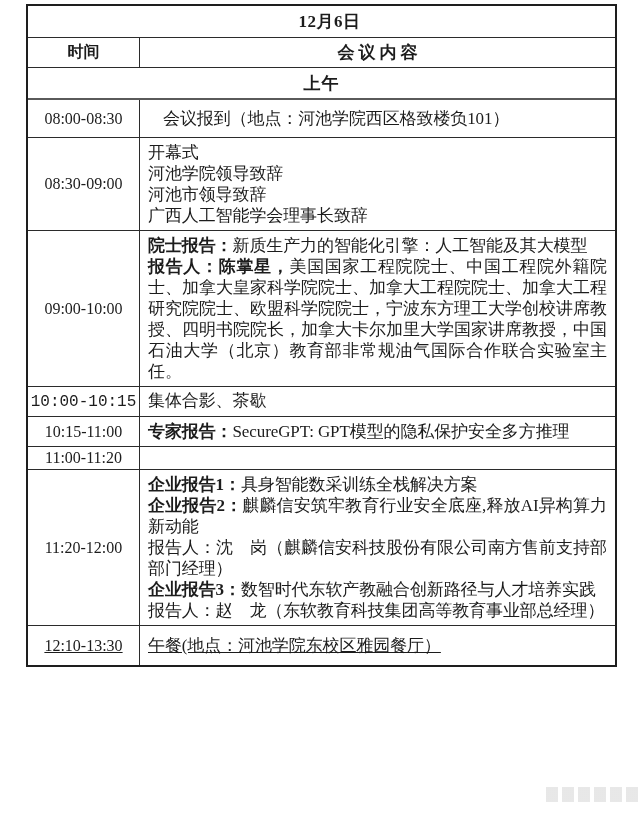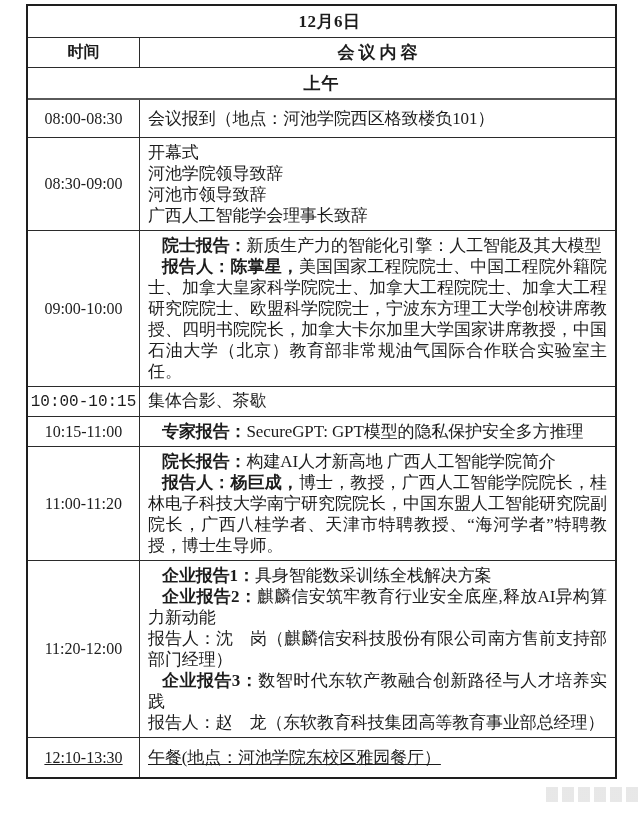--- a/index.html
+++ b/index.html
@@ -24,23 +24,23 @@
   .cell{box-sizing:border-box;}
   .cell.time{
     flex:0 0 112px;width:112px;display:flex;align-items:center;justify-content:center;
     border-right:1.5px solid #2b2b2b;font-size:16px;padding:2px 1px;text-align:left;
   }
   .cell.content{
     flex:1;min-width:0;padding:4px 8px;font-size:17px;line-height:21px;
     display:flex;flex-direction:column;justify-content:center;letter-spacing:-0.1px;
   }
   .cell.content p{margin:0;text-align:justify;word-break:break-all;}
-  .b{font-weight:bold;margin-left:14px;}
+  .b{font-weight:bold;}
   
-  #rows > .row:nth-child(1){min-height:37px;}
+  #rows > .row:nth-child(1){min-height:37px;gap:15px;}
   #rows > .row:nth-child(4){min-height:29px;font-family:Liberation Mono, monospace;}
   #rows > .row:nth-child(8){min-height:39px;text-decoration:underline;}
   
   .watermark{
     position:absolute;left:546px;top:787px;width:92px;height:15px;opacity:.55;
     background:repeating-linear-gradient(90deg,
       rgba(178,178,178,.55) 0 12px, rgba(255,255,255,0) 12px 16px);
     pointer-events:none;
   }
 </style>
@@ -87,24 +87,20 @@
         </div>
       </div>
       <div class="row body-row">
         <div class="cell time">10:15-11:00</div>
         <div class="cell content">
           <p><span class="b">专家报告：</span><span>SecureGPT: GPT模型的隐私保护安全多方推理</span></p>
         </div>
       </div>
       <div class="row body-row">
         <div class="cell time">11:00-11:20</div>
-        <div class="cell content">
-          <p><span class="b">院长报告：</span><span>构建AI人才新高地 广西人工智能学院简介</span></p>
-          <p><span class="b">报告人：杨巨成，</span><span>博士，教授，广西人工智能学院院长，桂林电子科技大学南宁研究院院长，中国东盟人工智能研究院副院长，广西八桂学者、天津市特聘教授、“海河学者”特聘教授，博士生导师。</span></p>
-        </div>
       </div>
       <div class="row body-row">
         <div class="cell time">11:20-12:00</div>
         <div class="cell content">
           <p><span class="b">企业报告1：</span><span>具身智能数采训练全栈解决方案</span></p>
           <p><span class="b">企业报告2：</span><span>麒麟信安筑牢教育行业安全底座,释放AI异构算力新动能</span></p>
           <p><span>报告人：沈　岗（麒麟信安科技股份有限公司南方售前支持部部门经理）</span></p>
           <p><span class="b">企业报告3：</span><span>数智时代东软产教融合创新路径与人才培养实践</span></p>
           <p><span>报告人：赵　龙（东软教育科技集团高等教育事业部总经理）</span></p>
         </div>

